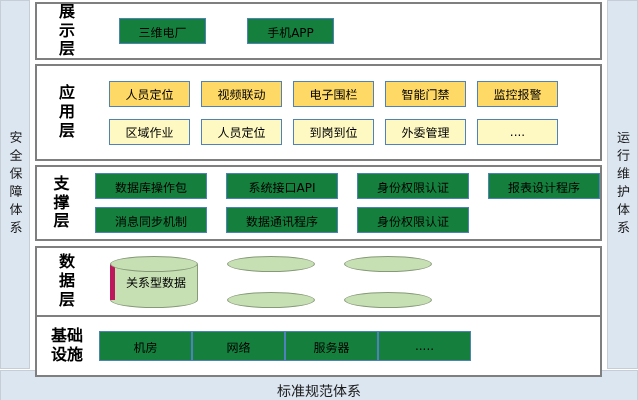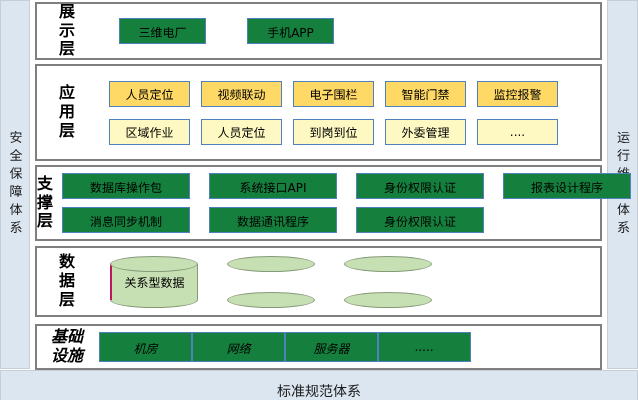--- a/index.html
+++ b/index.html
@@ -12,21 +12,21 @@
   .strip-right { right:0; top:0; width:31px; height:369px; }
   .strip-bottom{ left:0; top:370px; width:638px; height:40px; font-size:14px; }
   .v-text { writing-mode:vertical-lr; text-orientation:upright; font-size:13px; letter-spacing:5px; }
 
   
   .layer { position:absolute; left:35px; width:567px; background:#ffffff; border:2px solid #7f7f7f; display:flex; }
   #layer-display        { top:2px;   height:58px; }
   #layer-application    { top:64px;  height:97px; }
   #layer-support        { top:165px; height:76px; }
   #layer-data           { top:246px; height:71px; }
-  #layer-infrastructure { top:324px; height:46px;font-style:italic; }
+  #layer-infrastructure { top:315px; height:62px; }
 
   .layer-title { width:60px; display:flex; align-items:center; justify-content:center;
                  font-weight:bold; font-size:16px; color:#000; line-height:1.18;
                  white-space:pre-line; text-align:center; }
   .layer-content { flex:1; display:flex; flex-direction:column; justify-content:center; }
   .row { display:flex; align-items:center; }  .app-rows { gap:12px; } .sup-rows { gap:8px; }
 
   .row-display { padding-left:22px; gap:41px; }
   .row-app     { padding-left:12px; gap:11px; }
   .row-support { padding-left:9px;  gap:19px; }
@@ -34,31 +34,31 @@
   .row-infra   { padding-left:2px;  gap:0;  }
 
   
   .node { height:26px; display:flex; align-items:center; justify-content:center;
           font-size:12px; color:#000; border:1.5px solid #4f81bd; }
   .node-blue   { background:#15803d; }
   .node-yellow { background:#ffd965; }
   .node-green  { background:#fef9c3; }
   .w-display { width:87px; }
   .w-app     { width:81px; }
-  .w-support { width:128px; }
+  .w-support { width:112px; }
   .w-infra   { width:93px; height:30px; }
 
   
   .cylinder { position:relative; width:88px; height:52px; }
   .cyl-bottom, .cyl-top { position:absolute; left:0; right:0; height:16px;
           border-radius:50%; background:#c6e0b4; border:1px solid #879a78; }
   .cyl-bottom { bottom:0; }
   .cyl-top    { top:0; }
   .cyl-body { position:absolute; left:0; right:0; top:8px; bottom:8px; background:#c6e0b4;
-          border-left:2px solid #be185d; border-right:1px solid #879a78;
+          border-left:5px solid #be185d; border-right:1px solid #879a78;
           display:flex; align-items:center; justify-content:center; font-size:12px; color:#000; }
 </style>
 </head>
 <body>
 
 <div class="frame">
 
   <div class="strip strip-left">
     <span class="v-text">安全保障体系</span>
   </div>

